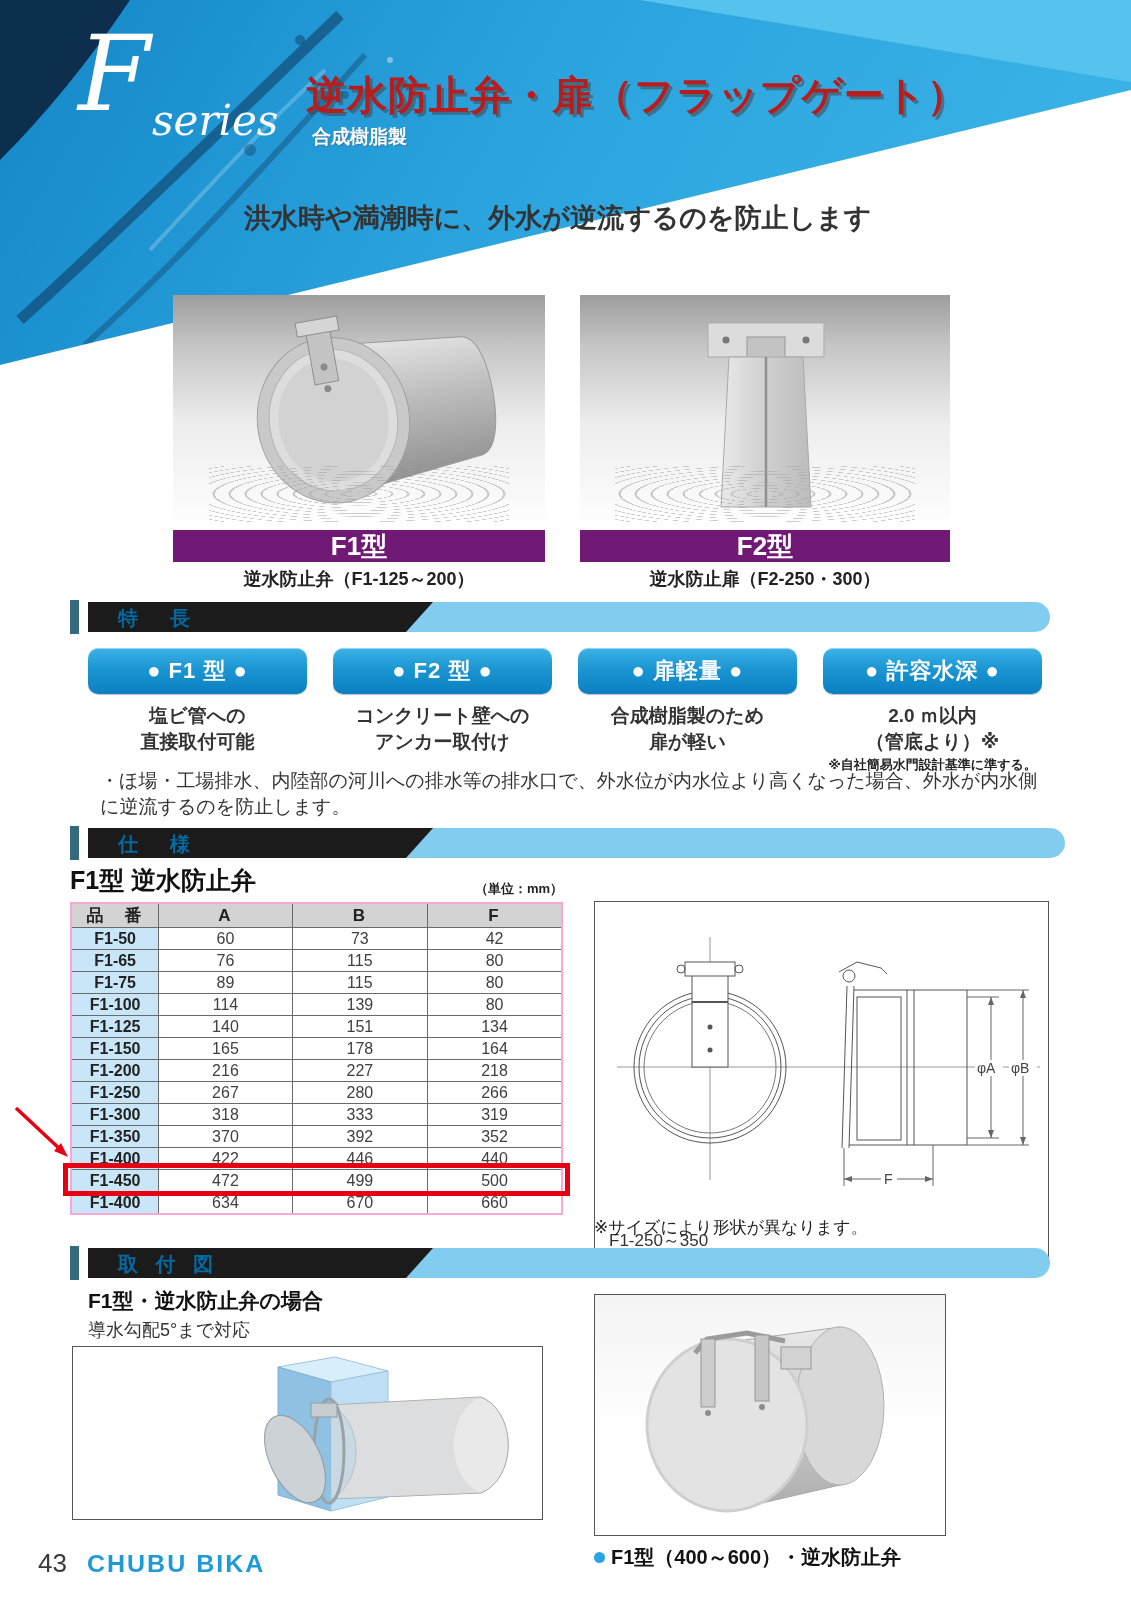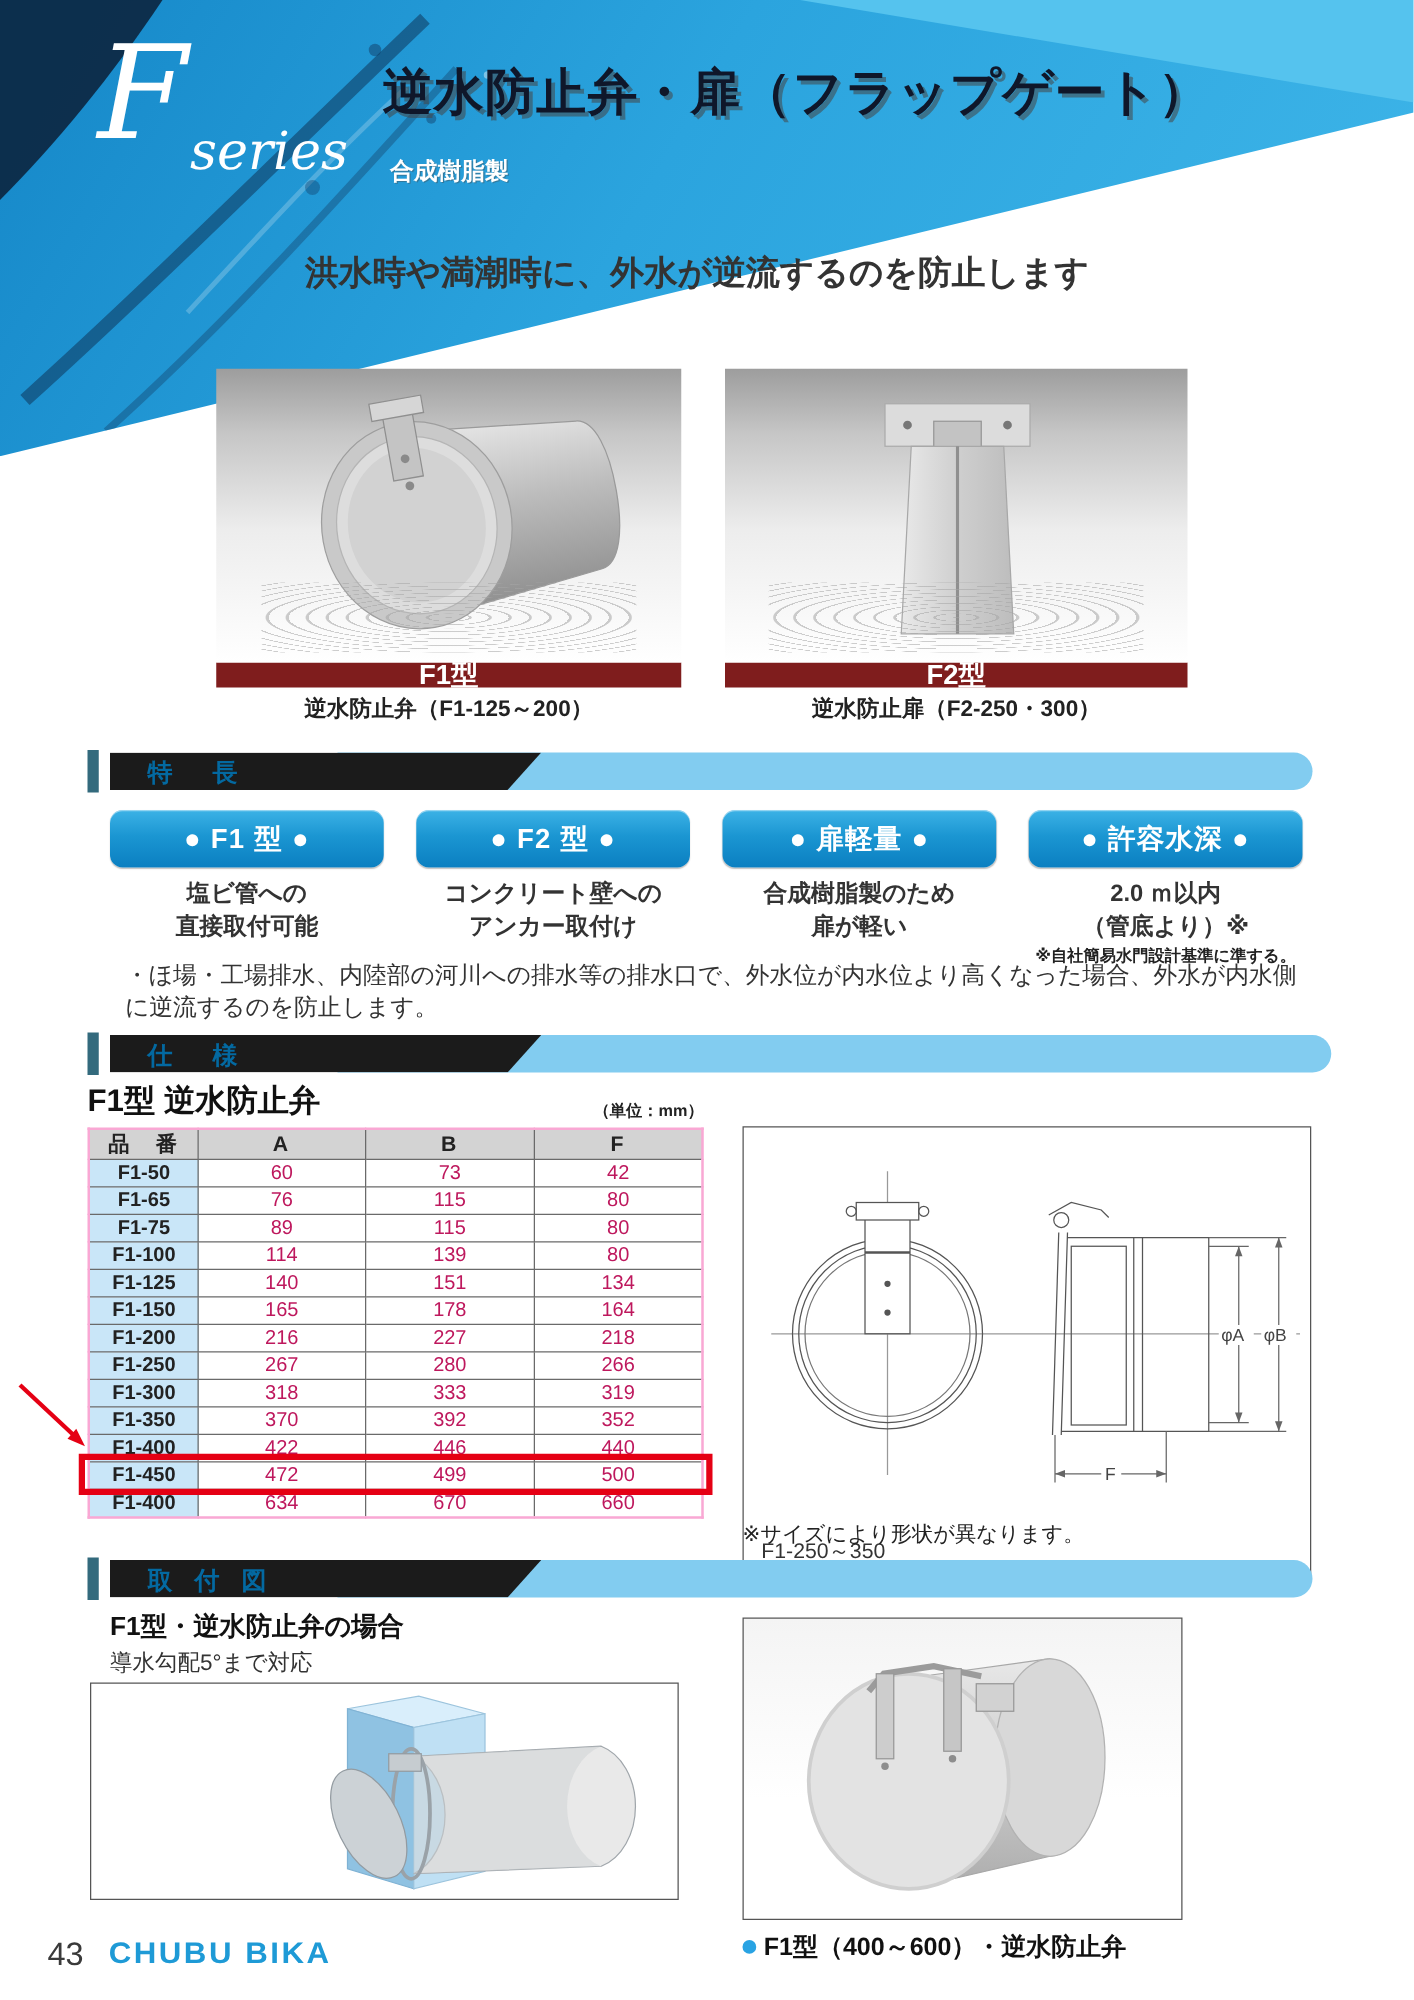--- a/index.html
+++ b/index.html
@@ -10,33 +10,33 @@
   .header-bg{position:absolute;left:0;top:0;width:1131px;height:380px;
      background:linear-gradient(120deg,#1587c8 0%,#2ba4de 45%,#3fb6e9 100%);
      clip-path:polygon(0 0,1131px 0,1131px 90px,0 365px);}
   .header-bg .light-wedge{position:absolute;left:0;top:0;width:1131px;height:120px;
      background:#55c3ee;clip-path:polygon(640px 0,1131px 0,1131px 82px);}
   .splash{position:absolute;left:0;top:0;}
   .f-letter{position:absolute;left:78px;top:22px;font-family:"DejaVu Serif","Liberation Serif",serif;
      font-style:italic;font-size:104px;color:#fff;line-height:1;}
   .f-series{position:absolute;left:152px;top:100px;font-family:"DejaVu Serif","Liberation Serif",serif;
      font-style:italic;font-size:42px;color:#fff;line-height:1;}
-  .main-title{position:absolute;left:306px;top:46px;font-size:40px;font-weight:bold;color:#0f172a;
+  .main-title{position:absolute;left:306px;top:68px;font-size:40px;font-weight:bold;color:#b91c1c;
      letter-spacing:1px;text-shadow:3px 3px 0 rgba(70,70,70,.55);white-space:nowrap;}
   .sub-title{position:absolute;left:312px;top:124px;font-size:19px;font-weight:bold;color:#fff;
      text-shadow:1px 1px 0 rgba(70,70,70,.4);}
   .tagline{position:absolute;left:244px;top:200px;font-size:27px;font-weight:bold;color:#333;white-space:nowrap;}
 
   
   .product{position:absolute;width:372px;}
   .product .photo{position:relative;width:100%;height:235px;
      background:linear-gradient(180deg,#9d9d9d 0%,#c6c6c6 22%,#ededed 55%,#ffffff 100%);overflow:hidden;}
   .product .photo:after{content:"";position:absolute;left:50%;bottom:8px;width:300px;height:56px;transform:translateX(-50%);
      background:repeating-radial-gradient(ellipse 150px 26px at 50% 50%,rgba(165,165,165,.55) 0 2px,rgba(255,255,255,0) 3px 16px);}
-  .product .model-bar{height:20px;background:#7f1d1d;color:#fff;font-size:22px;font-weight:bold;
+  .product .model-bar{height:32px;background:#701a75;color:#fff;font-size:26px;font-weight:bold;
      display:flex;align-items:center;justify-content:center;}
   .product .caption{margin-top:5px;text-align:center;font-size:18px;font-weight:bold;color:#222;}
 
   
   .section-bar{position:absolute;left:70px;width:980px;height:30px;}
   .section-bar .accent{position:absolute;left:0;top:-2px;width:9px;height:34px;background:#336a7d;}
   .section-bar .pill{position:absolute;left:200px;right:0;top:0;height:30px;background:#82ccf0;
      border-radius:0 15px 15px 0;}
   .section-bar .black{position:absolute;left:18px;top:0;width:345px;height:30px;background:#1b1b1b;
      clip-path:polygon(0 0,345px 0,318px 30px,0 30px);}
@@ -53,21 +53,21 @@
   .feature .footnote{margin-top:2px;font-size:13px;font-weight:bold;color:#222;white-space:nowrap;}
   .features-note{position:absolute;left:100px;top:768px;width:945px;font-size:19px;color:#333;line-height:1.35;}
 
   
   .table-title{position:absolute;left:70px;top:864px;font-size:25px;font-weight:bold;color:#111;}
   .unit-label{position:absolute;left:463px;top:880px;width:100px;text-align:right;font-size:13px;font-weight:bold;color:#222;}
   .table-wrap{position:absolute;left:70px;top:902px;width:493px;}
   table.spec{border-collapse:collapse;width:493px;border:2px solid #f9a8d4;}
   table.spec th,table.spec td{border:1px solid #6a6a6a;text-align:center;padding:0;}
   table.spec th{height:23px;background:#d3d3d3;font-size:17px;font-weight:bold;color:#222;letter-spacing:2px;}
-  table.spec td{height:21px;font-size:16px;color:#be185d;}
+  table.spec td{height:21px;font-size:16px;color:#404040;}
   table.spec td.mcell{background:#c9e6f8;font-weight:bold;color:#222;font-size:16px;}
   table.spec col.c0{width:88px;} table.spec col.c1{width:134px;}
   table.spec col.c2{width:136px;} table.spec col.c3{width:135px;}
   .highlight-box{position:absolute;left:-7px;width:507px;height:33px;border:5px solid #e50014;box-sizing:border-box;
      pointer-events:none;}
   .red-arrow{position:absolute;left:12px;top:1104px;}
 
   .drawing-box{position:absolute;left:594px;top:901px;width:455px;height:360px;border:1px solid #555;
      box-sizing:border-box;background:#fff;}
   .drawing-label{position:absolute;left:14px;bottom:8px;font-size:17px;color:#333;}

